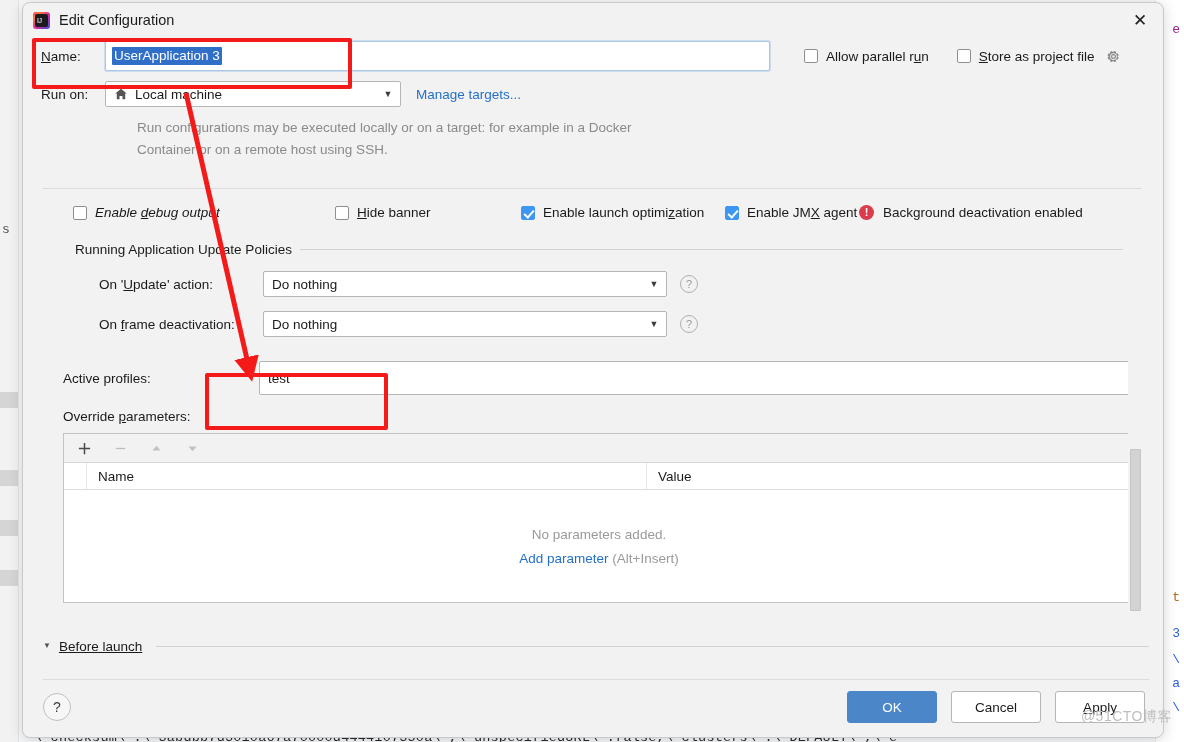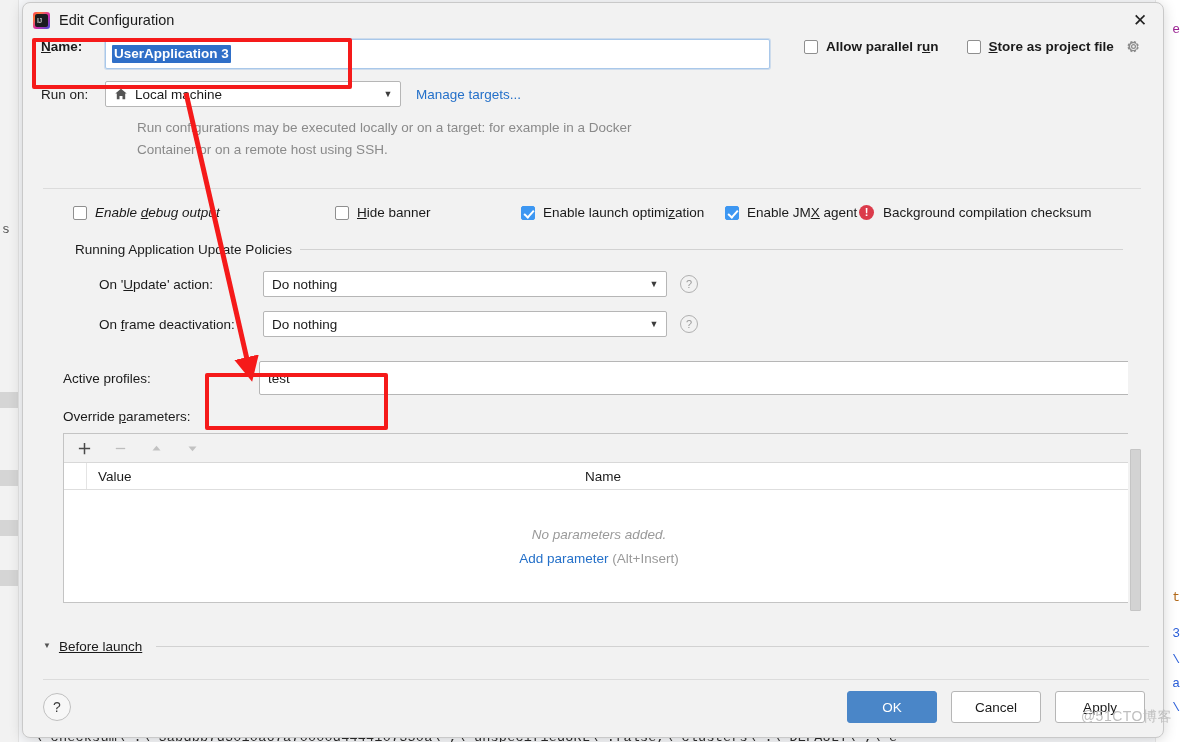--- a/index.html
+++ b/index.html
@@ -143,24 +143,23 @@
     line-height: 1;
     cursor: pointer;
   }
 
   
   .topform {
     padding: 0 12px 0 18px;
   }
   .row-name {
     display: flex;
-    align-items: flex-start;
+    align-items: center;
     height: 34px;
     margin-top: 2px;
-    font-weight: bold;
   }
   .lbl-name {
     width: 64px;
     font-size: 13.5px;
   }
   .u { text-decoration: underline; }
   .name-input {
     flex: 1;
     height: 28px;
     background: #fff;
@@ -428,21 +427,21 @@
   .th.name { width: 560px; border-right: 1px solid #e4e4e4; }
   .th.value { flex: 1; }
   .table-body {
     flex: 1;
     display: flex;
     flex-direction: column;
     align-items: center;
     justify-content: center;
     gap: 9px;
   }
-  .empty-msg { color: #9a9a9a; font-size: 13.5px; font-style: italic; }
+  .empty-msg { color: #9a9a9a; font-size: 13.5px; }
   .empty-action { font-size: 13.5px; }
   .empty-action a { color: #2470c9; cursor: pointer; text-decoration: none; }
   .empty-action .shortcut { color: #9a9a9a; }
 
   
   .panel-scroll {
     position: absolute;
     right: 0;
     top: 0;
     width: 13px;
@@ -639,21 +638,21 @@
       <label class="cb">
         <span class="box checked"></span>
         <span><span>Enable launch optimi</span><span class="u">z</span><span>ation</span></span>
       </label>
       <label class="cb">
         <span class="box checked"></span>
         <span><span>Enable JM</span><span class="u">X</span><span> agent</span></span>
       </label>
       <span class="warn-label">
         <span class="err-icon">!</span>
-        <span>Background compilation checksum</span>
+        <span>Background deactivation enabled</span>
       </span>
     </div>
 
     <div class="group2">
       <span class="group2-title">Running Application Update Policies</span>
       <span class="sep-line"></span>
     </div>
 
     <div class="policy-row">
       <span class="plabel"><span>On '</span><span class="u">U</span><span>pdate' action:</span></span>
@@ -698,22 +697,22 @@
             </svg>
         </span>
         <span class="tb-btn dim">
           <svg viewBox="0 0 16 16" width="13" height="13">
               <path fill="#c2c2c2" d="M8 11.5l-5-6h10z"></path>
             </svg>
         </span>
       </div>
       <div class="table-header">
         <div class="th-gap"></div>
+        <div class="th name">Name</div>
         <div class="th value">Value</div>
-        <div class="th name">Name</div>
       </div>
       <div class="table-body">
         <div class="empty-msg">No parameters added.</div>
         <div class="empty-action">
           <a>Add parameter</a>
           <span class="shortcut">(Alt+Insert)</span>
         </div>
       </div>
     </div>
 

